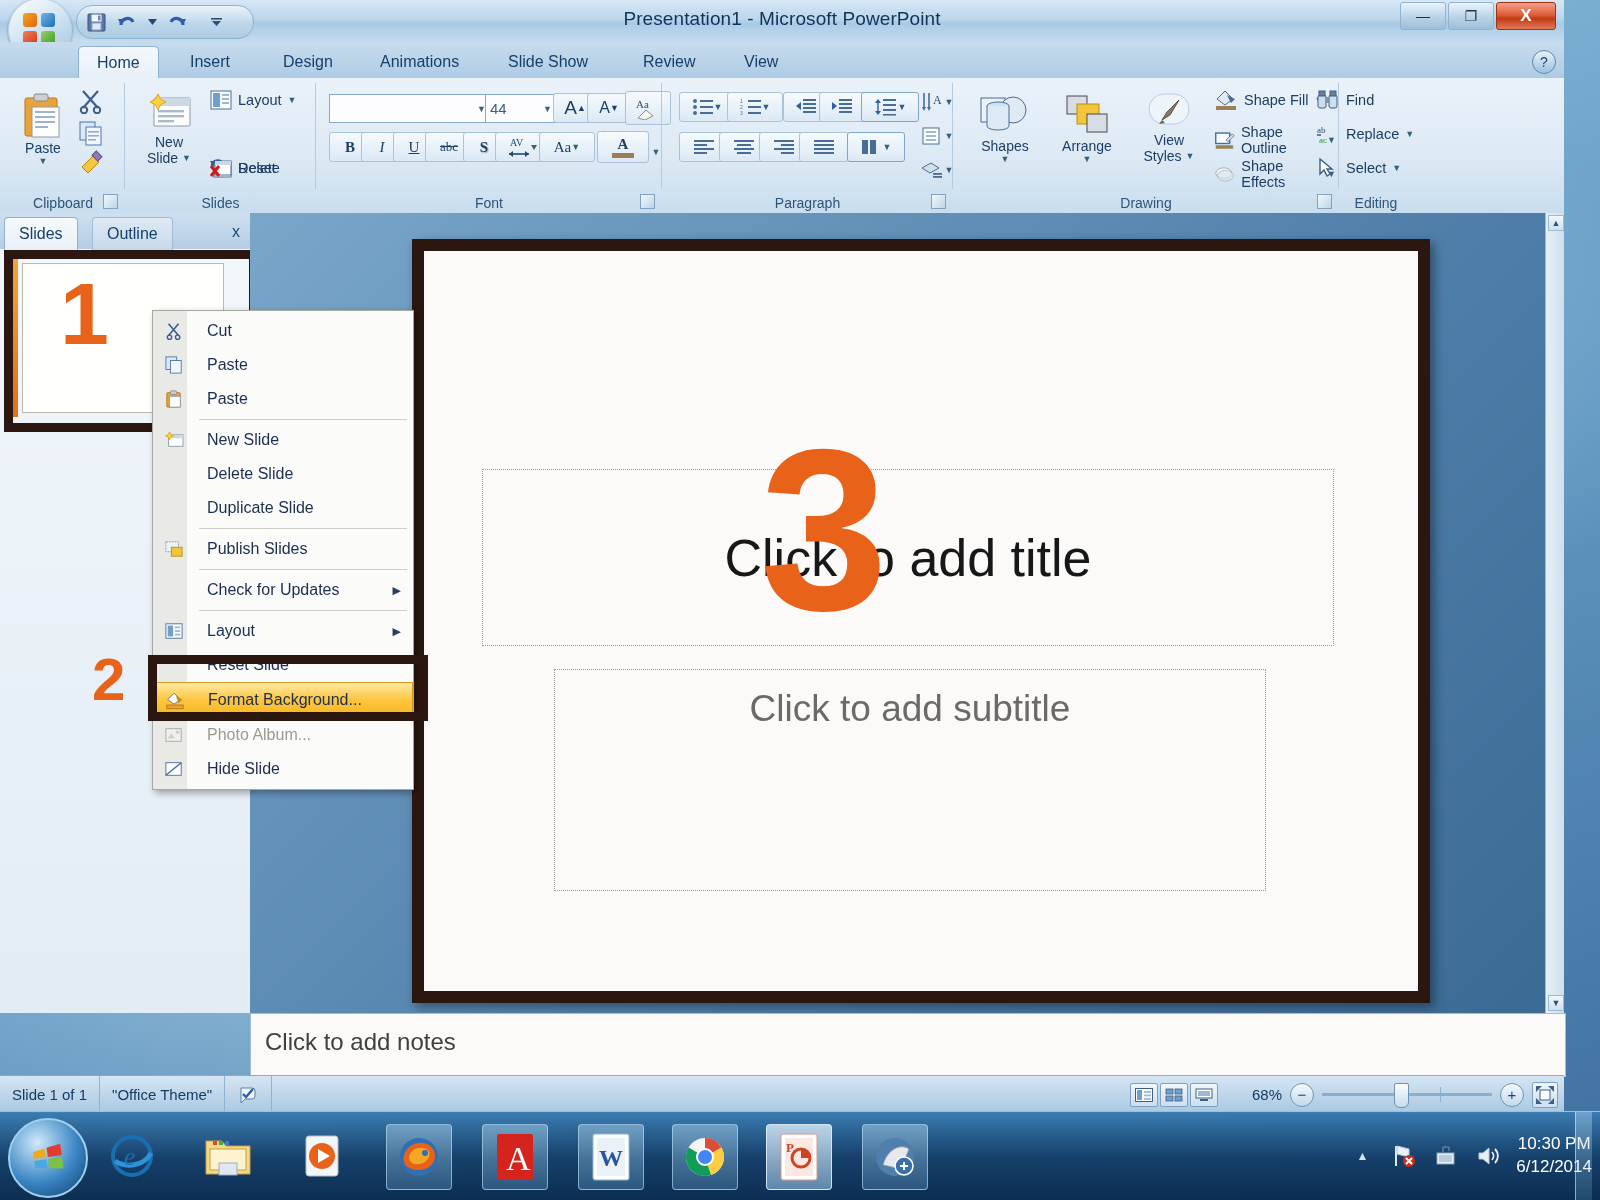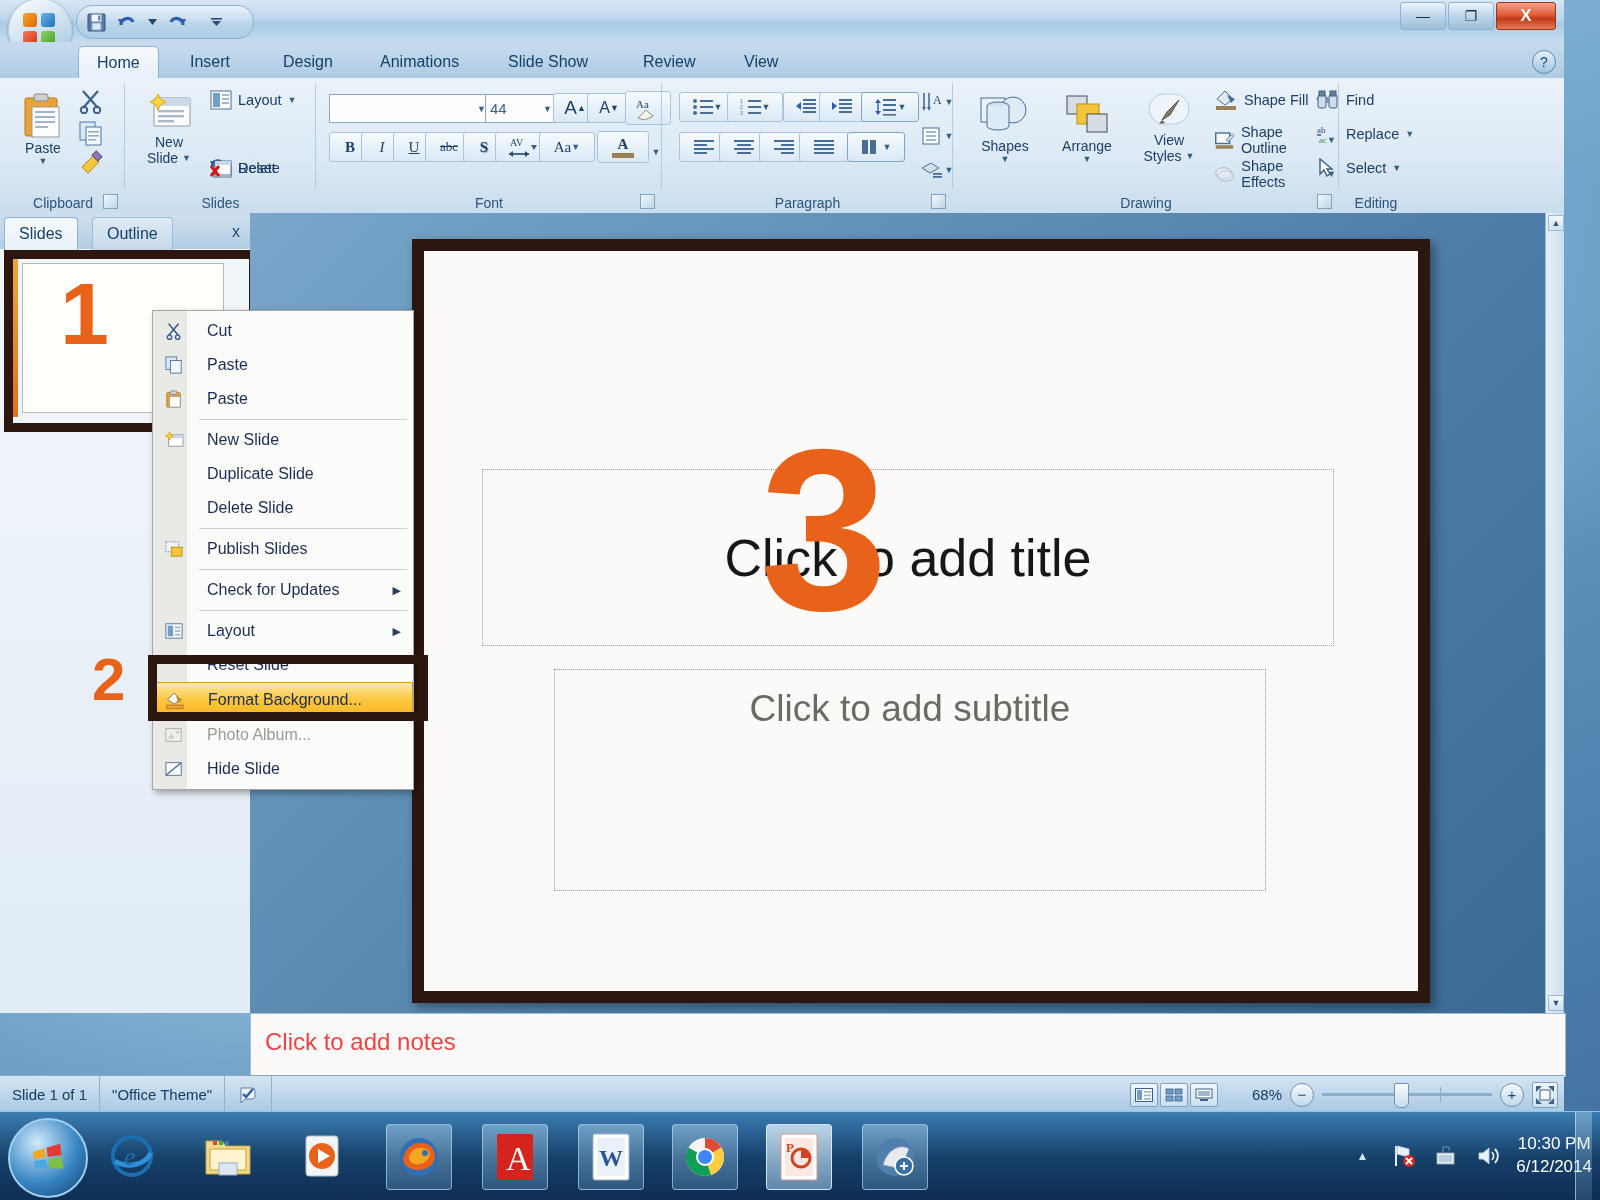--- a/index.html
+++ b/index.html
@@ -204,21 +204,21 @@
   #ph-sub span{font-size:37px;color:#6d6a66;}
   #annot3{
     position:absolute;left:760px;top:415px;font-size:230px;line-height:1;
     color:#e8621a;font-weight:bold;z-index:5;
   }
   
   #notespane{
     position:absolute;left:250px;top:1013px;width:1314px;height:62px;
     background:#fbfaf8;border:1px solid #9fbdd4;
   }
-  #notespane span{position:absolute;left:14px;top:14px;font-size:24px;color:#ef4444;}
+  #notespane span{position:absolute;left:14px;top:14px;font-size:24px;color:#404040;}
   
   #vscroll{
     position:absolute;right:0;top:213px;width:18px;height:800px;
     background:linear-gradient(90deg,#e8f0f8,#cddfee);border-left:1px solid #9bbad3;
   }
   #vscroll .arrow{
     position:absolute;left:2px;width:14px;height:14px;font-size:9px;
     display:flex;align-items:center;justify-content:center;color:#2c5377;
     background:linear-gradient(180deg,#f2f8fc,#cfe0ee);border:1px solid #9bbad3;
   }
@@ -279,20 +279,21 @@
     border-left:1px solid rgba(210,236,252,.6);}
 </style>
 </head>
 <body>
 
 <div id="desktop"></div>
 
 <div id="ppt-window">
 
   <div id="titlebar">
+    <div class="title">Presentation1 - Microsoft PowerPoint</div>
     <div class="winbtns">
       <div class="winbtn">—</div>
       <div class="winbtn">❐</div>
       <div class="winbtn close">X</div>
     </div>
   </div>
 
   <div id="orb">
     <div class="glyph">
       <div class="q" style="left:0;top:0;background:linear-gradient(135deg,#f5a623,#e0650f);"></div>
@@ -825,24 +826,24 @@
       <span class="ic">
         <svg width="20" height="18" viewBox="0 0 22 20">
             <rect x="5" y="4" width="16" height="13" fill="#fdfdfd" stroke="#8c9aa8"></rect>
             <rect x="5" y="4" width="16" height="4" fill="#ccd8e4"></rect>
             <path d="M3 0 l1.4 3 3 1.4 -3 1.4 -1.4 3 -1.4 -3 -3 -1.4 3 -1.4z" transform="translate(3,1)" fill="#ffd53d" stroke="#e0a414"></path>
           </svg>
       </span>
       <span>New Slide</span>
     </div>
     <div class="citem">
+      <span>Delete Slide</span>
+    </div>
+    <div class="citem">
       <span>Duplicate Slide</span>
-    </div>
-    <div class="citem">
-      <span>Delete Slide</span>
     </div>
     <div class="csep"></div>
     <div class="citem">
       <span class="ic">
         <svg width="20" height="18" viewBox="0 0 22 20">
             <rect x="2" y="2" width="14" height="11" fill="#eef3f8" stroke="#7f93a8" stroke-dasharray="2 1.2"></rect>
             <rect x="8" y="8" width="12" height="10" fill="#f3c53b" stroke="#b8900f"></rect>
           </svg>
       </span>
       <span>Publish Slides</span>

